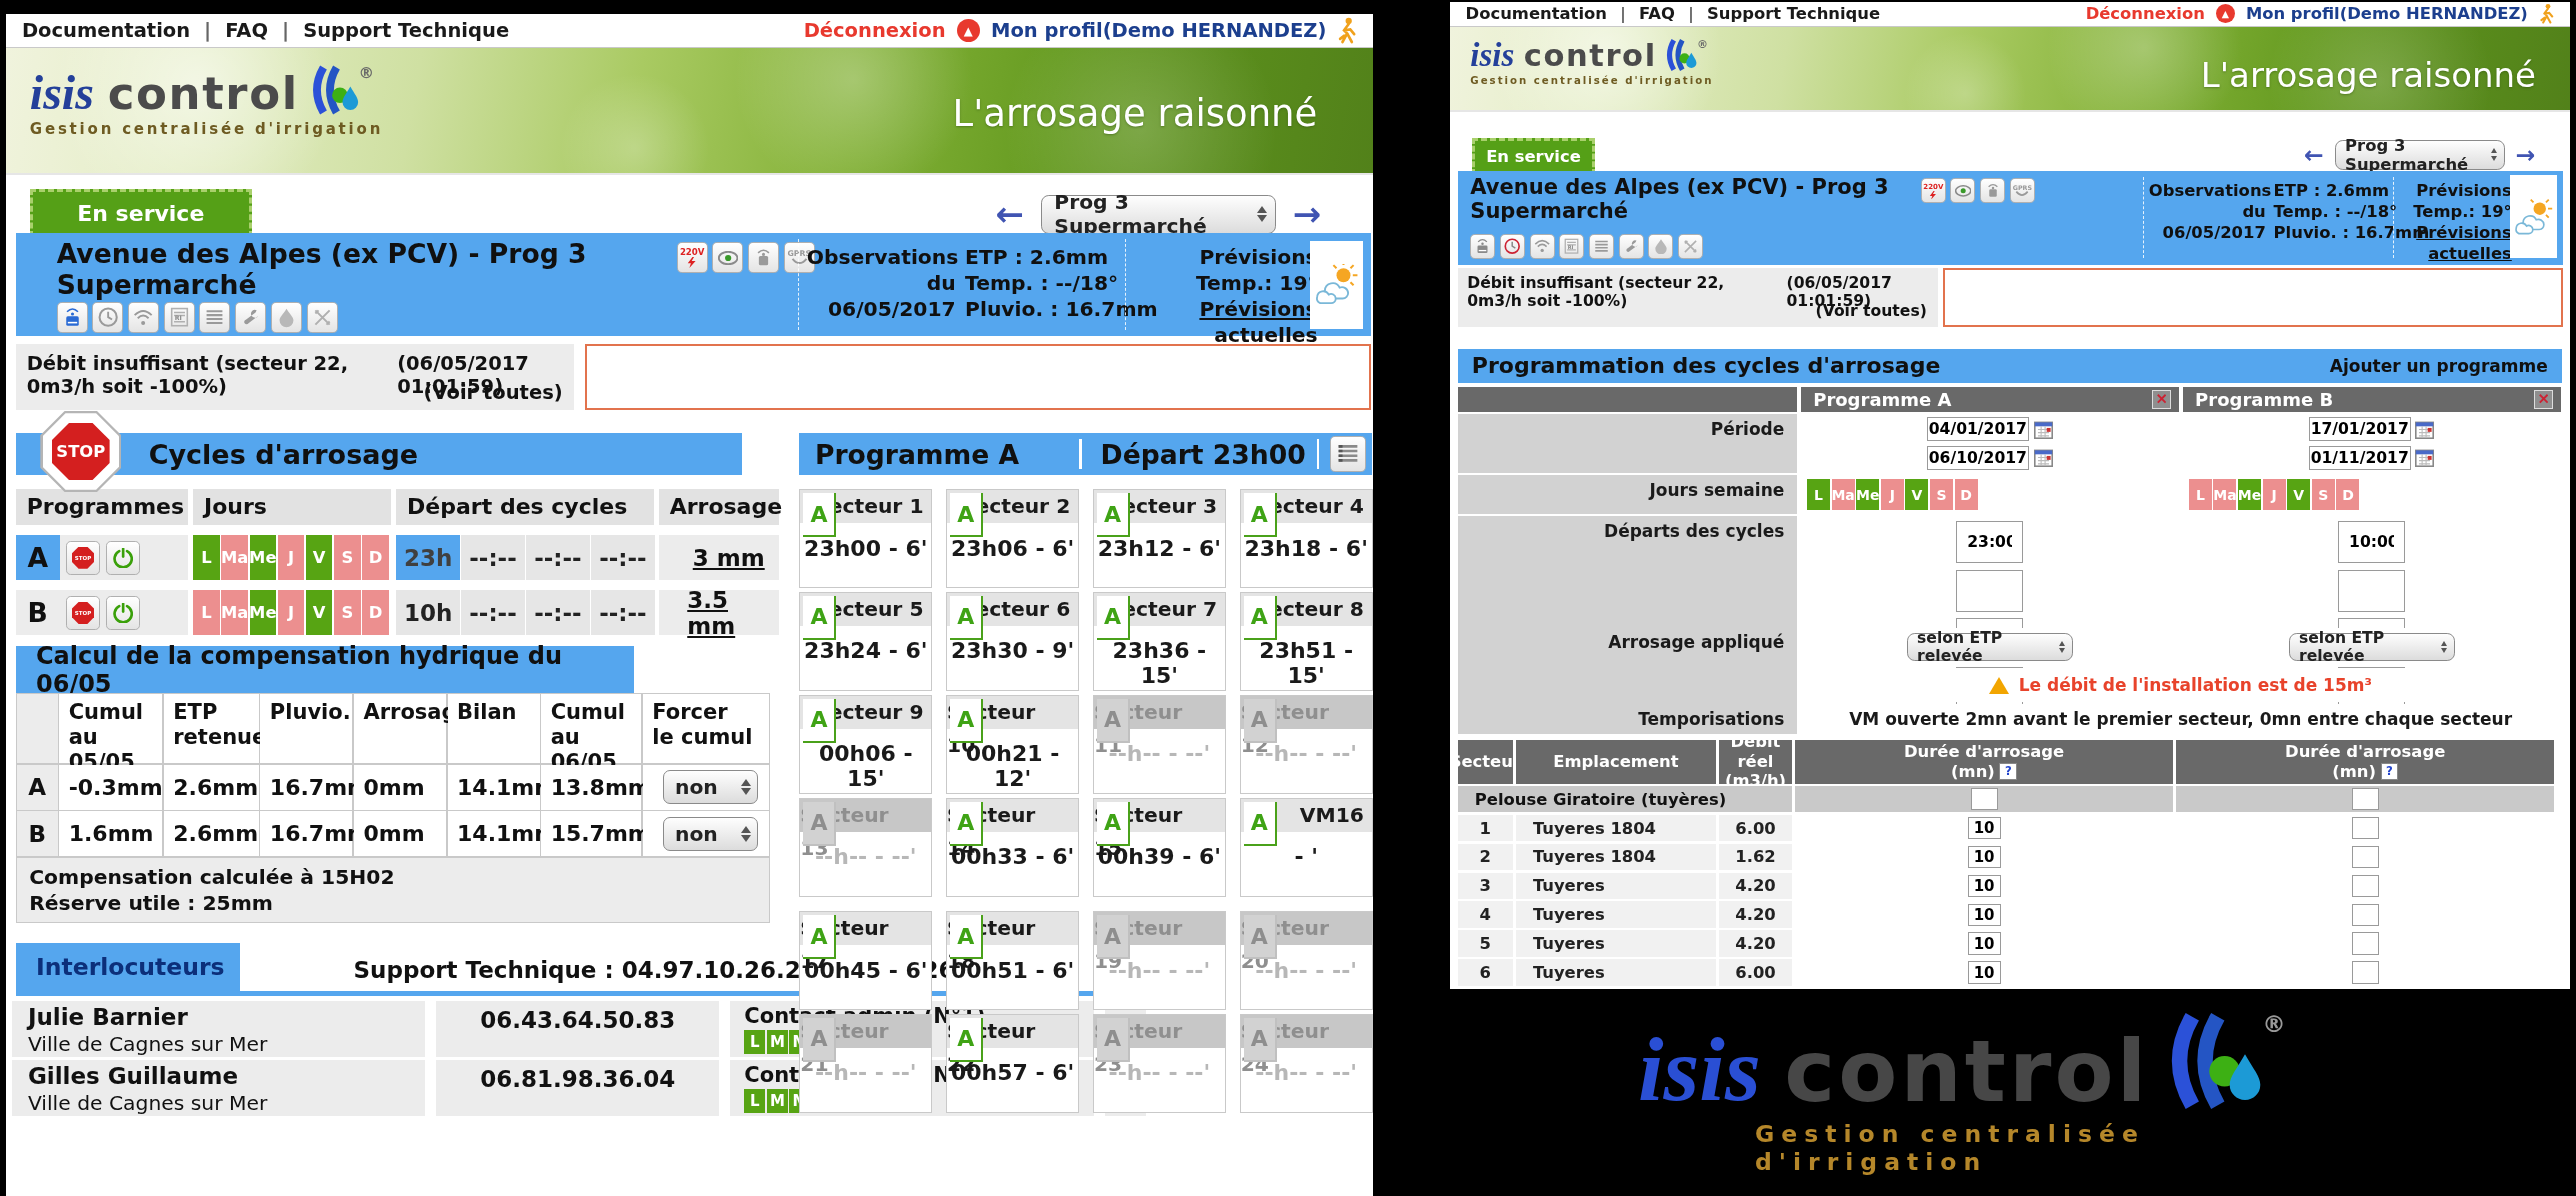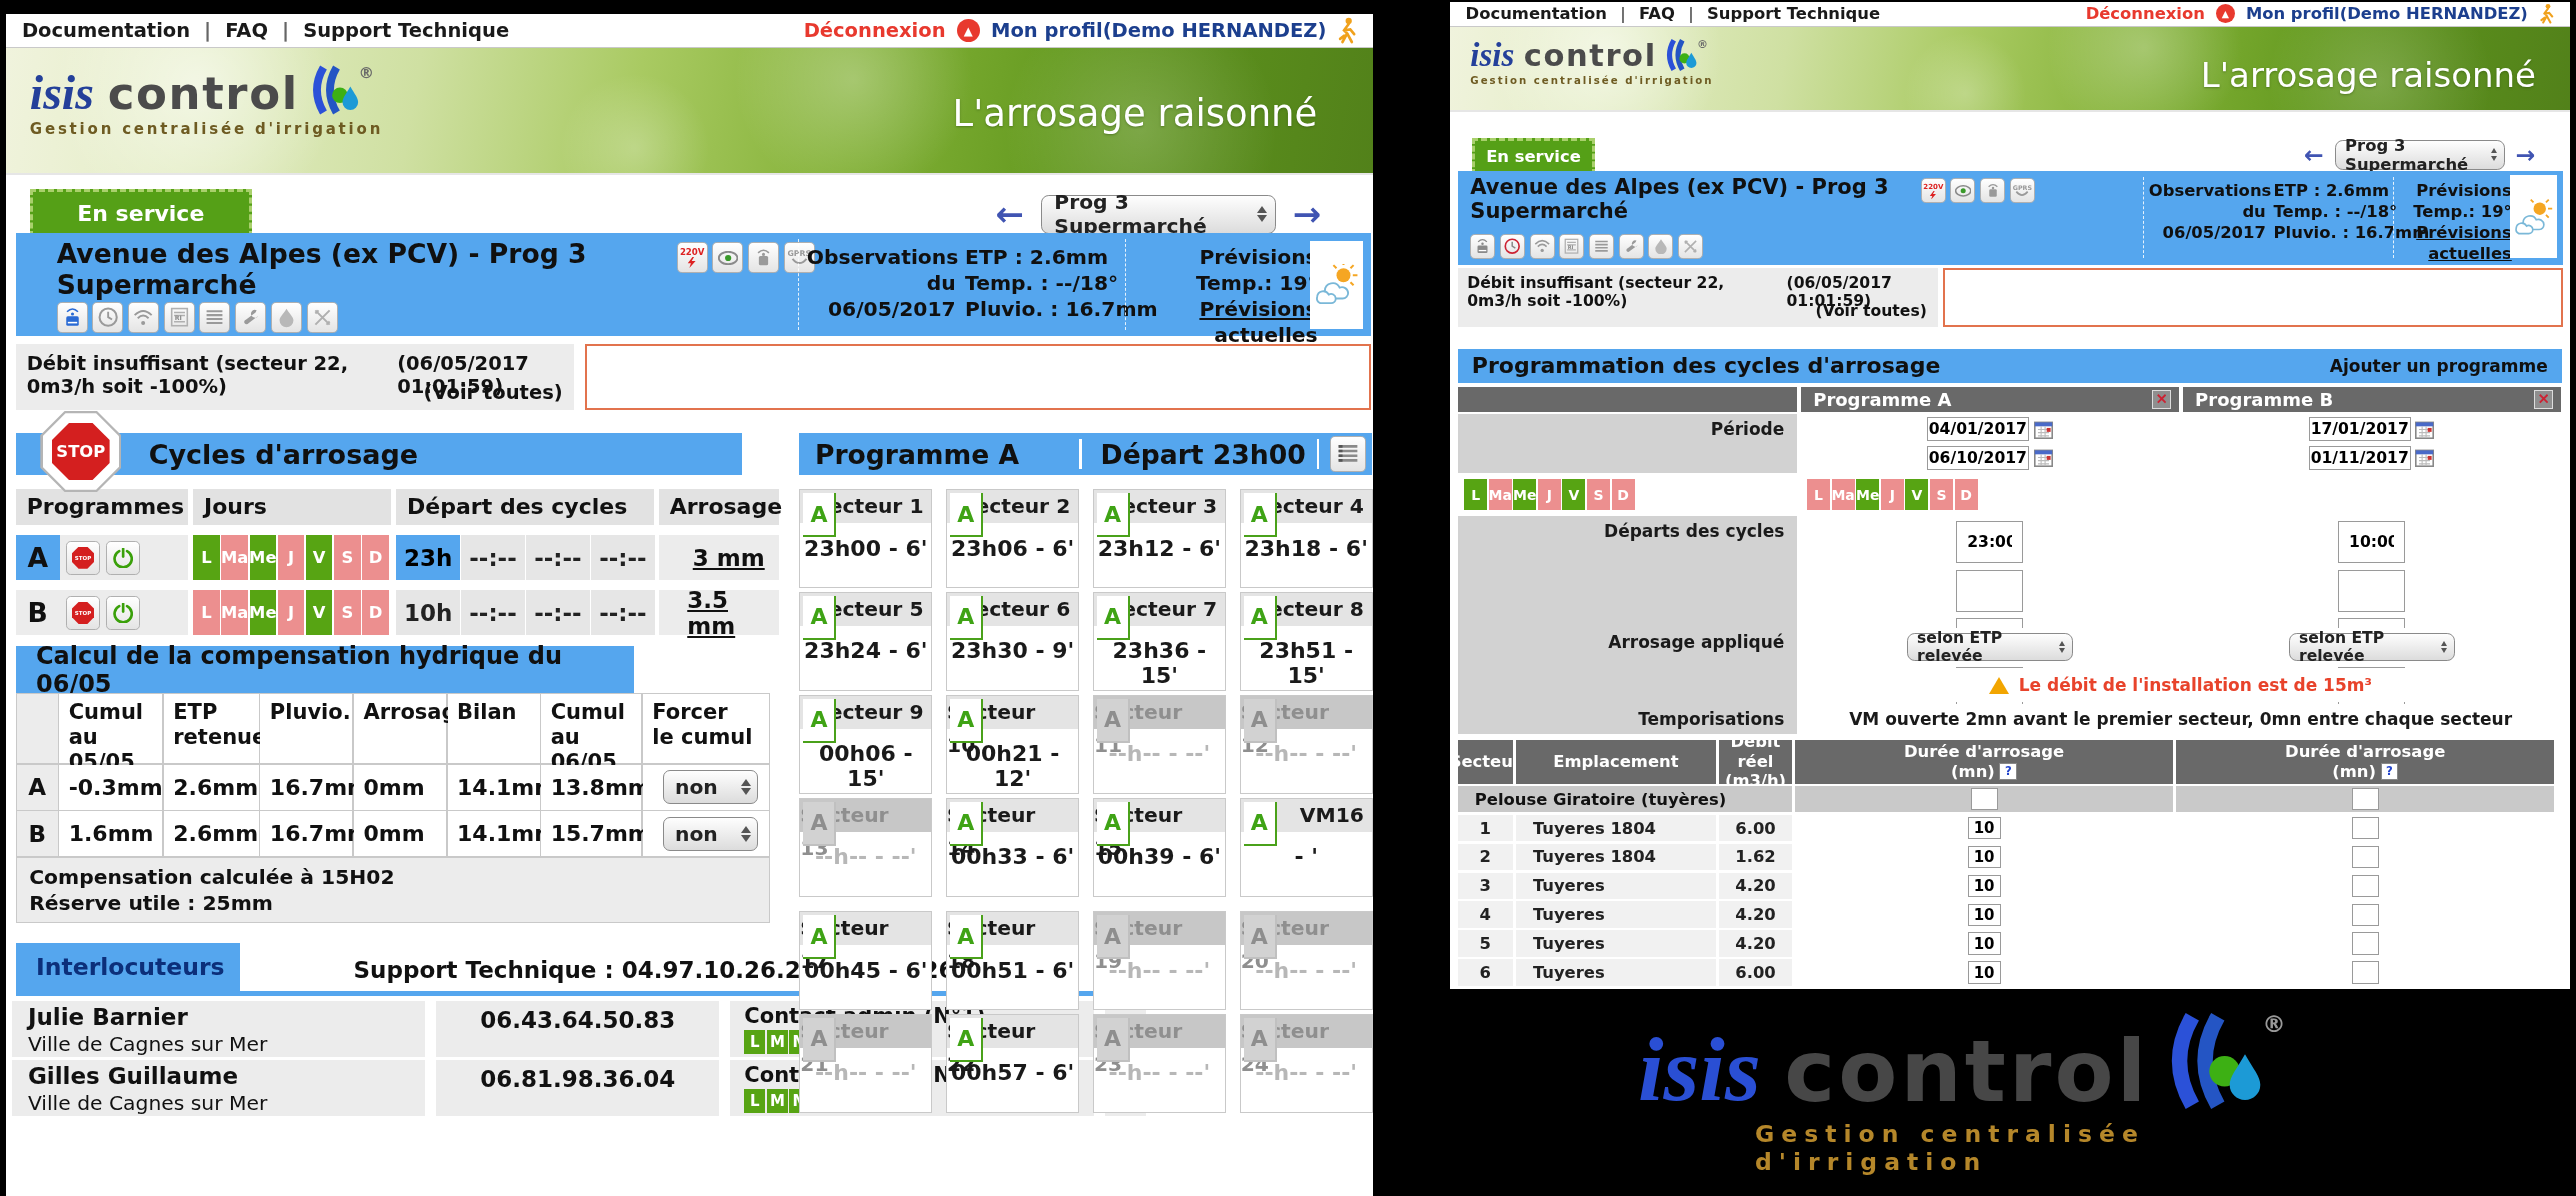--- a/index.html
+++ b/index.html
@@ -141,21 +141,21 @@
     font-size:26.6px;font-weight:bold;color:#101010;}
   .prog-badge.active{background:#55a6ee;}
   .cyc-row .ibox{width:34px;height:34px;margin-left:6.3px;}
   .cyc-row .c-days{display:flex;gap:1.6px;align-items:center;height:45px;}
   .chip{display:inline-flex;align-items:center;justify-content:center;background:#ec8f8f;color:#fff;font-weight:bold;}
   .chip.on{background:#57a413;}
   .c-days .chip{width:26.6px;height:45px;font-size:16.4px;}
   .cyc-row .c-starts{display:flex;gap:1.6px;}
   .start{flex:1;background:#e6e6e6;height:45px;display:flex;align-items:center;justify-content:center;
     font-size:23px;font-weight:bold;color:#222;}
-  .start.active{background:#55a6ee;color:#000000;}
+  .start.active{background:#55a6ee;color:#404040;}
   .cyc-row .c-amt{background:#ececec;height:45px;display:flex;align-items:center;justify-content:flex-end;padding-right:14px;box-sizing:border-box;}
   .c-amt a{color:#111;font-size:23px;font-weight:bold;text-decoration:underline;}
 
   
   .comp-tab{left:9.4px;top:632px;width:618px;height:47px;font-size:24px;padding-left:20.3px;}
   .comp-table{position:absolute;left:9.4px;top:679px;width:752px;background:#c9c9c9;border:1.6px solid #c9c9c9;
     display:grid;grid-template-columns:41px 103px 95px 92px 92px 92px 100px 1fr;gap:1.6px;}
   .comp-table>div{background:#fff;font-weight:bold;color:#111;display:flex;align-items:center;box-sizing:border-box;}
   .comp-table .h{font-size:21px;line-height:25px;padding:6.3px 9.4px;align-items:flex-start;height:69px;}
   .comp-table .rlab{background:#ececec;justify-content:center;font-size:23px;height:45px;}
@@ -1018,20 +1018,21 @@
               <rect x="1" y="3" width="22" height="20" fill="#fff" stroke="#888" stroke-width="2"></rect>
               <rect x="1" y="3" width="22" height="5" fill="#4a6ac8"></rect>
               <path d="M5 12 H19 M5 16 H19 M5 20 H19 M9 8 V22 M14 8 V22" stroke="#bbb" stroke-width="1.4"></path>
               <rect x="16" y="10" width="5" height="5" fill="#c33"></rect>
             </svg>
           </span>
       </div>
     </div>
 
     <div class="prow r-jours">
+      <div class="pl">Jours semaine</div>
       <div class="pv">
         <span class="chip on">L</span>
         <span class="chip">Ma</span>
         <span class="chip on">Me</span>
         <span class="chip">J</span>
         <span class="chip on">V</span>
         <span class="chip">S</span>
         <span class="chip">D</span>
       </div>
       <div class="pv">

